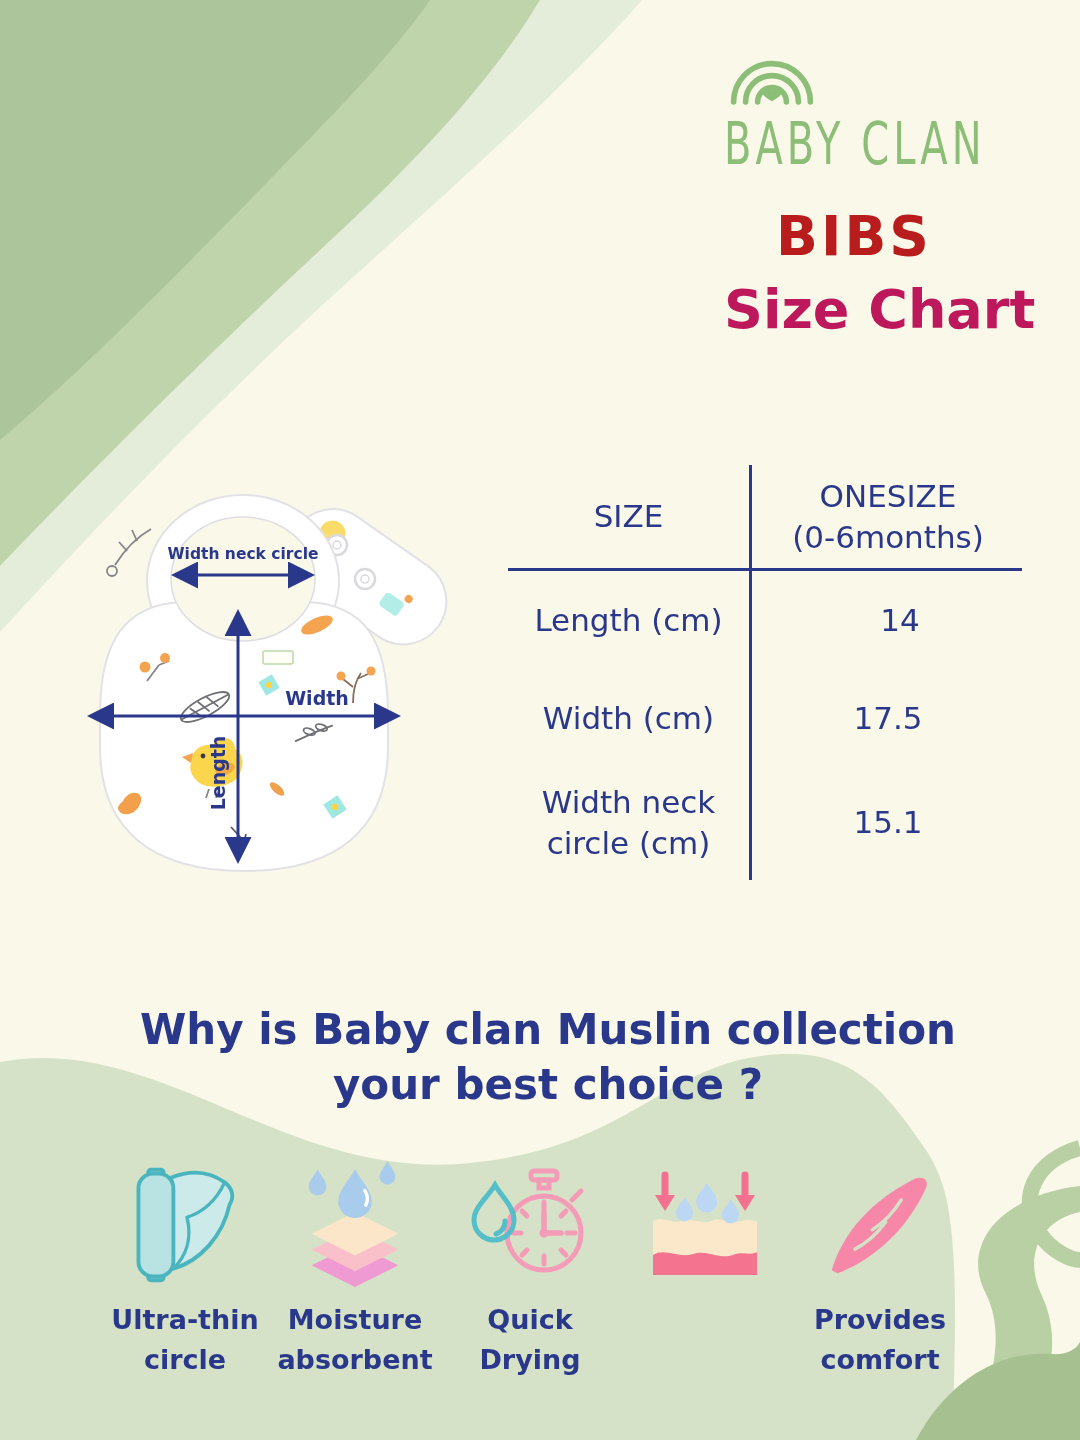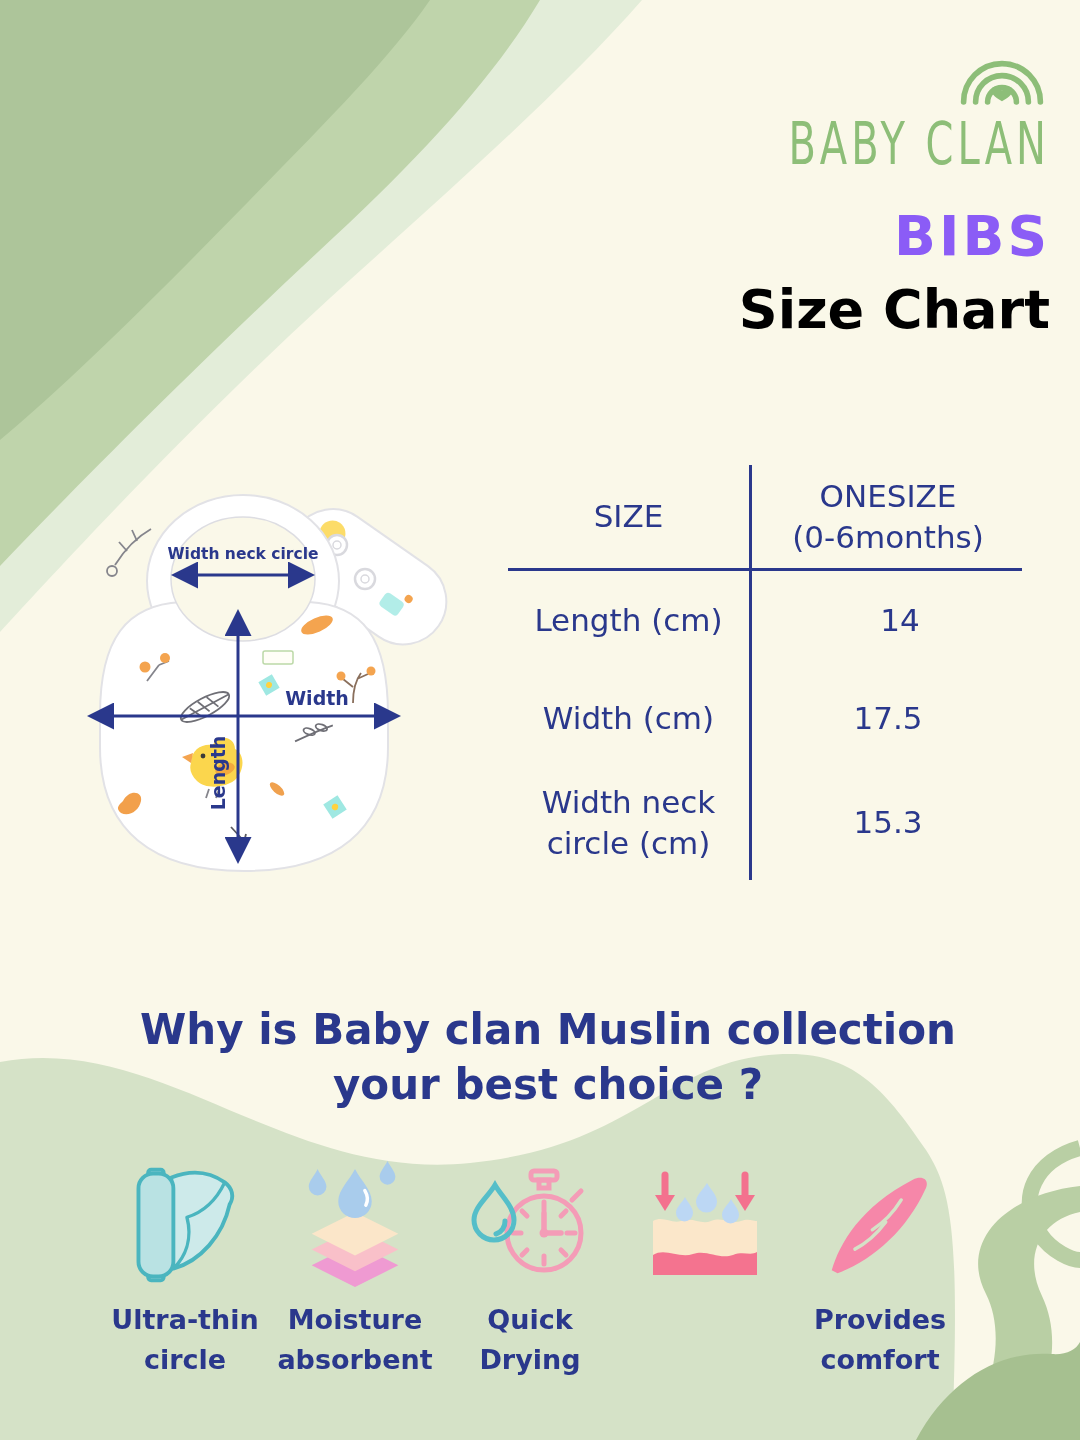--- a/index.html
+++ b/index.html
@@ -5,29 +5,29 @@
   html,body{margin:0;padding:0;}
   body{
     width:1080px;height:1440px;position:relative;overflow:hidden;
     background:#faf8e9;
     font-family:"DejaVu Sans", sans-serif;
   }
   .abs{position:absolute;}
   .pre{white-space:pre-line;}
 
   
-  .logo-block{position:absolute;top:50px;right:30px;width:320px;text-align:right;}
+  .logo-block{position:absolute;top:50px;right:36px;width:320px;text-align:left;}
   .rainbow-wrap{height:58px;}
   .brand-name{
     display:inline-block;color:#8dbe78;font-size:40px;font-weight:400;
     letter-spacing:4px;transform:scaleY(1.45);transform-origin:center top;
     margin-top:2px;white-space:nowrap;
   }
-  .product-title{color:#8b5cf6;font-size:55px;font-weight:600;letter-spacing:3px;margin-top:48px;padding-left:52px;}
-  .page-title{color:#000000;font-size:54px;font-weight:600;margin-top:10px;}
+  .product-title{color:#b91c1c;font-size:55px;font-weight:600;letter-spacing:3px;margin-top:48px;padding-left:52px;}
+  .page-title{color:#be185d;font-size:54px;font-weight:600;margin-top:10px;}
 
   
   .size-table{position:absolute;left:508px;top:465px;width:516px;height:418px;color:#2a388c;}
   .size-table .vline{position:absolute;left:241px;top:0;width:3px;height:415px;background:#2a388c;}
   .size-table .hline{position:absolute;left:0;top:103px;width:514px;height:3px;background:#2a388c;}
   .cell{position:absolute;display:flex;align-items:center;justify-content:center;
         text-align:center;font-size:31px;line-height:1.3;}
   .c-h1{left:0;top:0;width:241px;height:103px;}
   .c-h2{left:244px;top:0;width:272px;height:103px;}
   .c-r1l{left:0;top:103px;width:241px;height:104px;}
@@ -177,21 +177,21 @@
     <div class="hline"></div>
     <div class="cell c-h1">SIZE</div>
     <div class="cell c-h2 pre">ONESIZE
 (0-6months)</div>
     <div class="cell c-r1l">Length (cm)</div>
     <div class="cell c-r1v">14</div>
     <div class="cell c-r2l">Width (cm)</div>
     <div class="cell c-r2v">17.5</div>
     <div class="cell c-r3l pre">Width neck
 circle (cm)</div>
-    <div class="cell c-r3v">15.3</div>
+    <div class="cell c-r3v">15.1</div>
   </div>
 
   <div class="question">
     <div>Why is Baby clan Muslin collection</div>
     <div>your best choice ?</div>
   </div>
 
   <div class="feature f1">
     <div class="f-icon">
       <svg width="112" height="126" viewBox="0 0 112 130">

